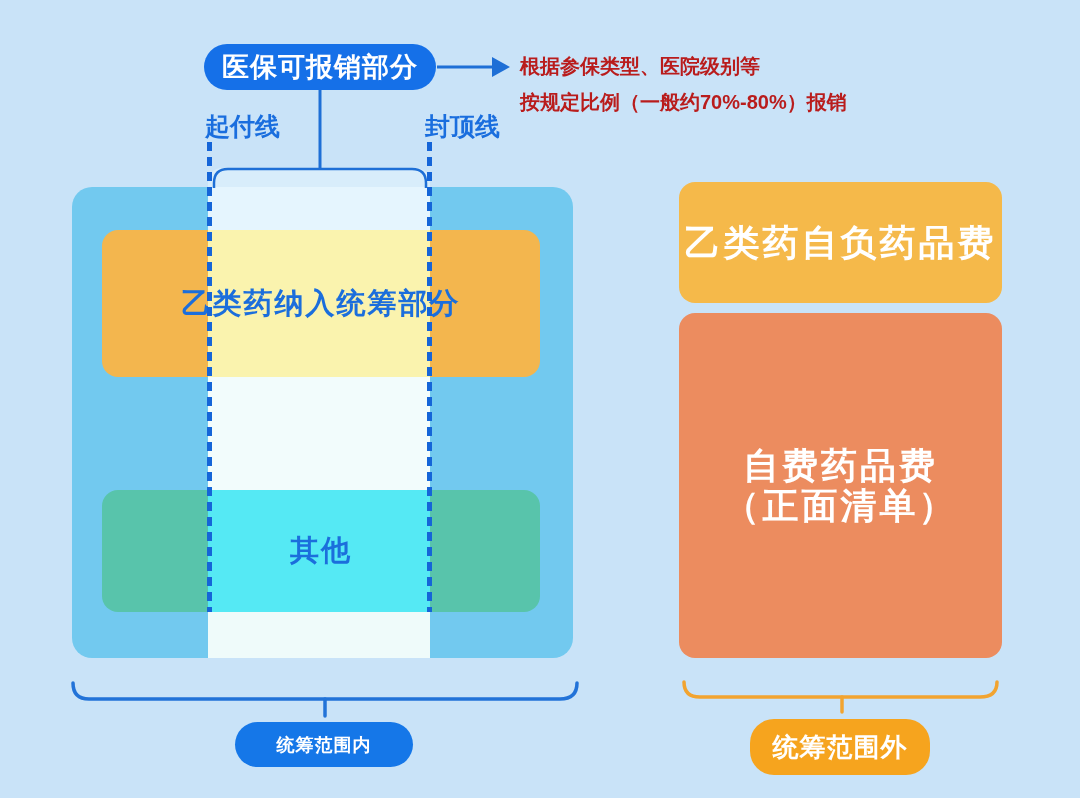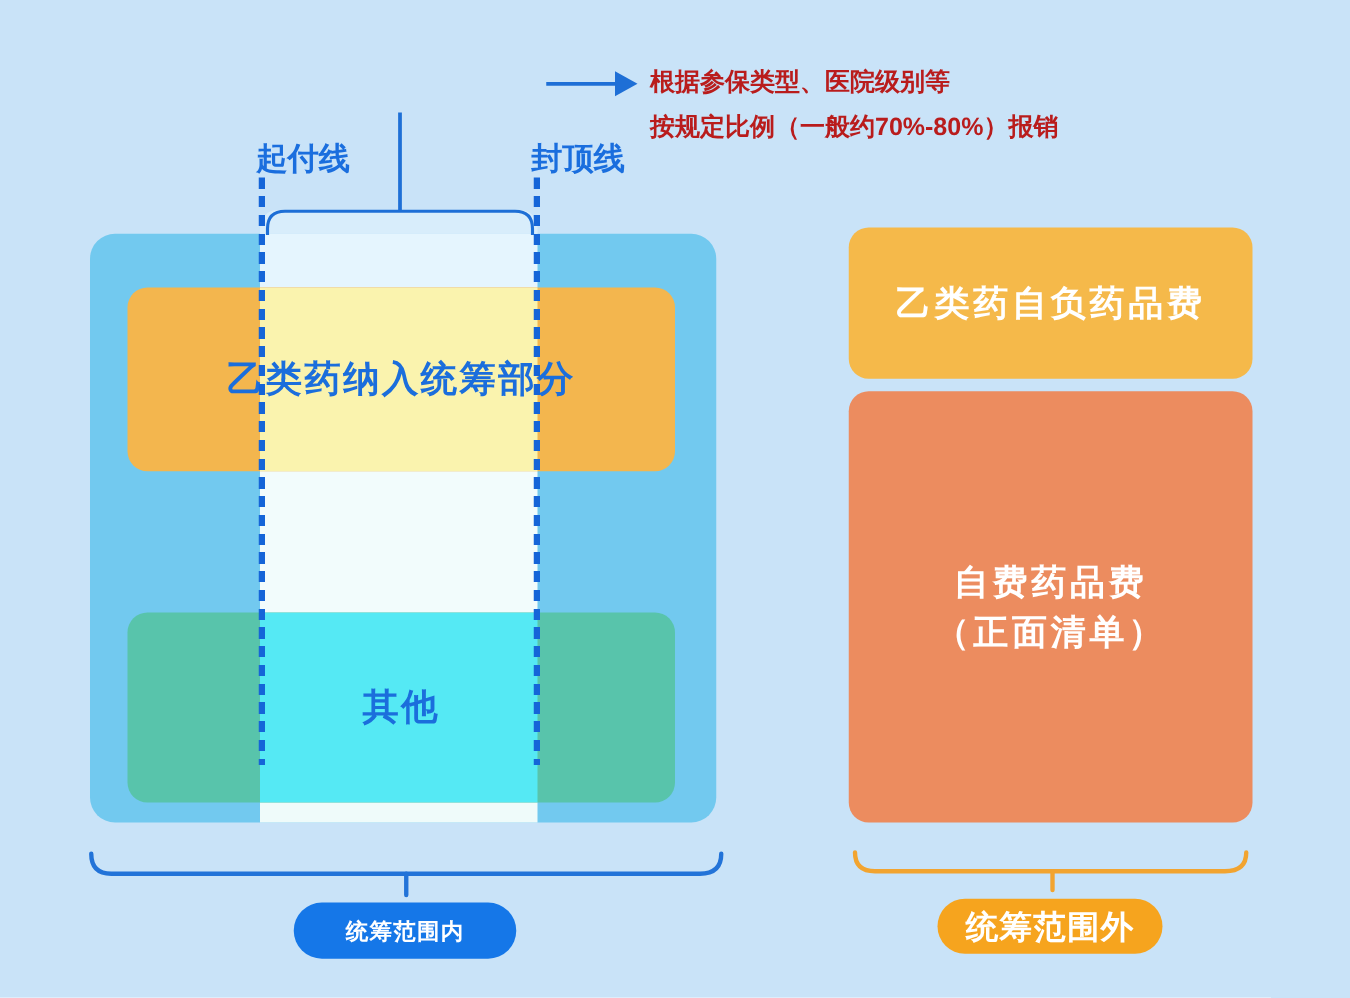--- a/index.html
+++ b/index.html
@@ -39,39 +39,39 @@
   .bar .hl{position:absolute;left:106px;top:0;width:222px;height:100%;}
   .bar .bar-label{
     position:absolute;left:0;top:0;width:100%;height:100%;
     display:flex;align-items:center;justify-content:center;
     color:#1B6EDC;font-size:29px;font-weight:700;letter-spacing:2px;
   }
   #bar-class-b{top:230px;height:147px;background:#F3B64E;}
   #bar-class-b .hl{background:#FAF3AE;}
   #bar-class-a{top:360px;height:122px;background:#53C247;}
   #bar-class-a .hl{background:#92EC84;}
-  #bar-other{top:490px;height:152px;background:#58C4AB;}
+  #bar-other{top:490px;height:122px;background:#58C4AB;}
   #bar-other .hl{background:#55E9F4;}
   
   .dotted{
     top:142px;width:5px;height:470px;
     background:repeating-linear-gradient(180deg,#1565D8 0 9px,rgba(0,0,0,0) 9px 15px);
   }
   #deductible-line{left:207px;}
   #cap-line{left:427px;}
   
   #decor{left:0;top:0;width:1080px;height:798px;pointer-events:none;}
   
   #left-pill{left:235px;top:722px;width:178px;height:45px;font-size:18px;background:#1577E8;letter-spacing:1px;}
-  #right-pill{left:750px;top:719px;width:180px;height:44px;font-size:26px;background:#F6A41E;letter-spacing:1px;}
+  #right-pill{left:750px;top:719px;width:180px;height:56px;font-size:26px;background:#F6A41E;letter-spacing:1px;}
   
   .rbox{
     left:679px;width:323px;border-radius:16px;color:#FFFFFF;
     display:flex;flex-direction:column;align-items:center;justify-content:center;
-    font-size:28px;font-weight:700;letter-spacing:3px;text-align:center;line-height:40px;
+    font-size:36px;font-weight:700;letter-spacing:3px;text-align:center;line-height:40px;
   }
   #box-class-b-self{top:182px;height:121px;background:#F5B94A;}
   #box-self-pay{top:313px;height:345px;background:#EC8C5F;}
 </style>
 </head>
 <body>
 
 <div id="canvas">
 
   <div id="pooled-panel" class="abs"></div>
@@ -106,20 +106,21 @@
     <g stroke="#2273D8" stroke-width="3.5" fill="none" stroke-linecap="round">
       <path d="M73,683 Q73,699 89,699 H560 Q577,699 577,683"></path>
       <path d="M325,699 V716"></path>
     </g>
     <g stroke="#F2A430" stroke-width="3.5" fill="none" stroke-linecap="round">
       <path d="M684,682 Q684,697 700,697 H980 Q997,697 997,682"></path>
       <path d="M842,697 V712"></path>
     </g>
   </svg>
 
+  <div id="top-pill" class="abs pill">医保可报销部分</div>
   <div id="note" class="abs">
     <div>根据参保类型、医院级别等</div>
     <div>按规定比例（一般约70%-80%）报销</div>
   </div>
 
   <div id="box-class-b-self" class="abs rbox">
     <div>乙类药自负药品费</div>
   </div>
   <div id="box-self-pay" class="abs rbox">
     <div>自费药品费</div>

